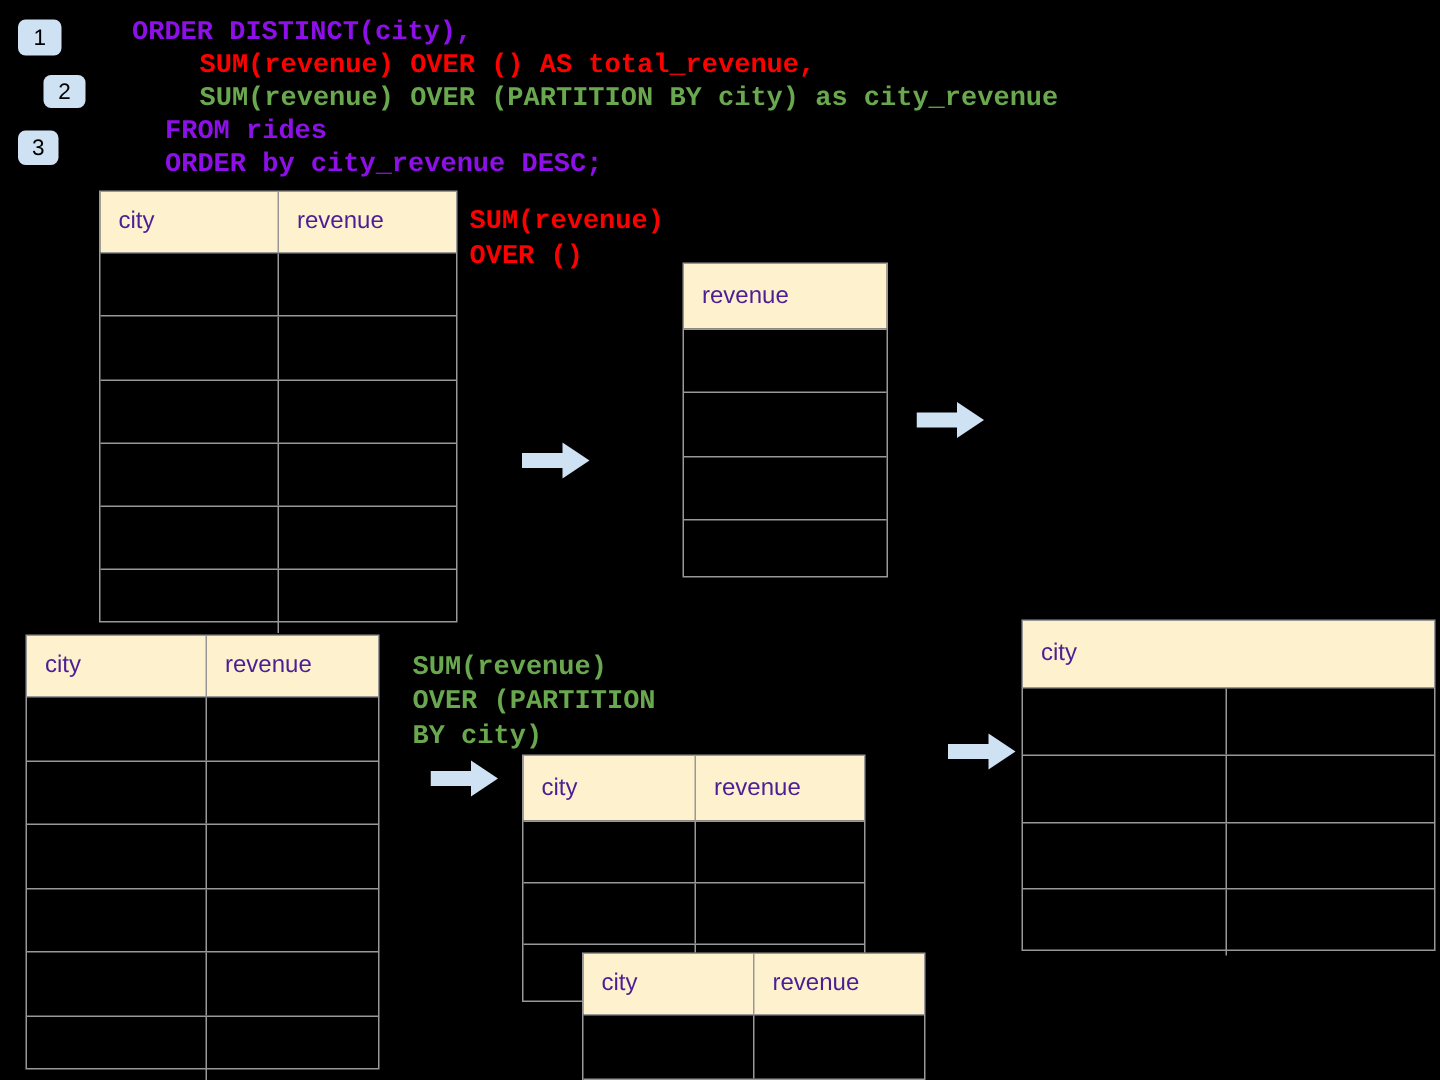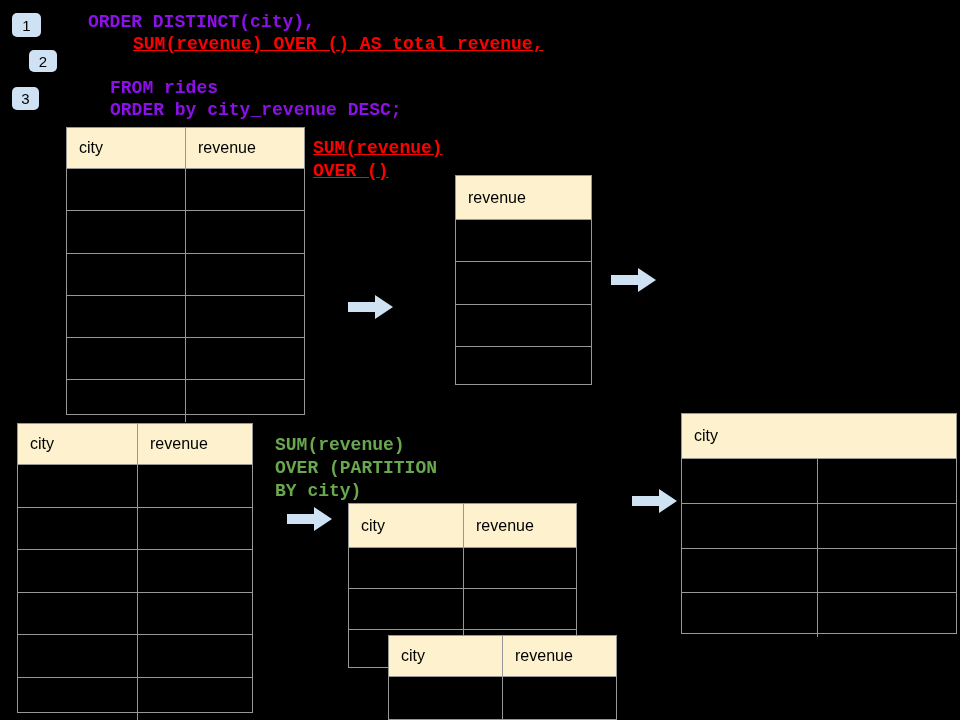--- a/index.html
+++ b/index.html
@@ -18,34 +18,34 @@
   }
   
   .code-line,.annot,.code-side{
     position:absolute;font-family:"Liberation Mono","DejaVu Sans Mono",monospace;
     font-weight:bold;white-space:pre;
   }
   .code-line{font-size:18px;line-height:22px;}
   .code-side{font-size:15px;line-height:20px;}
   .annot{font-size:18px;line-height:23px;}
   .c-purple{color:var(--purple);}
-  .c-red{color:var(--red);text-decoration:underline;}
+  .c-red{color:var(--red);}
   .c-green{color:var(--green);}
   
   .badge{
     position:absolute;background:var(--blue);border-radius:5px;
     display:flex;align-items:center;justify-content:center;
     color:#000;font-size:15px;font-family:"Liberation Sans",sans-serif;
   }
   
   .tbl{position:absolute;background:#000;border:1px solid var(--border);box-sizing:border-box;}
   .thead{display:flex;background:var(--cream);}
   .th{
     display:flex;align-items:center;box-sizing:border-box;padding-left:12px;
-    font-size:16px;color:#000000;border-right:1px solid var(--border);flex:1;
+    font-size:16px;color:#4c1d95;border-right:1px solid var(--border);flex:1;
   }
   .th:last-child{border-right:none;text-align:right;}
   .trow{display:flex;border-top:1px solid var(--border);}
   .td{box-sizing:border-box;border-right:1px solid var(--border);flex:1;}
   .td:last-child{border-right:none;}
 
   .t1{left:66px;top:127px;width:239px;height:288px;}
   .t1 .thead{height:40px;} .t1 .trow{height:41.3px;} .t1 .c1{flex:none;width:119px;}
 
   .t2{left:455px;top:175px;width:137px;height:210px;}
@@ -69,20 +69,21 @@
 <body>
 
 <div class="slide">
 
   <div class="badge" style="left:12px;top:13px;width:29px;height:24px">1</div>
   <div class="badge" style="left:29px;top:50px;width:28px;height:22px">2</div>
   <div class="badge" style="left:12px;top:87px;width:27px;height:23px">3</div>
 
   <div class="code-line c-purple" style="left:88px;top:11px">ORDER DISTINCT(city),</div>
   <div class="code-line c-red" style="left:133px;top:33px">SUM(revenue) OVER () AS total_revenue,</div>
+  <div class="code-line c-green" style="left:133px;top:55px">SUM(revenue) OVER (PARTITION BY city) as city_revenue</div>
   <div class="code-line c-purple" style="left:110px;top:77px">FROM rides</div>
   <div class="code-line c-purple" style="left:110px;top:99px">ORDER by city_revenue DESC;</div>
 
 
   <div class="annot c-red" style="left:313px;top:137px">SUM(revenue)
 OVER ()</div>
   <div class="annot c-green" style="left:275px;top:434px">SUM(revenue)
 OVER (PARTITION
 BY city)</div>
 

